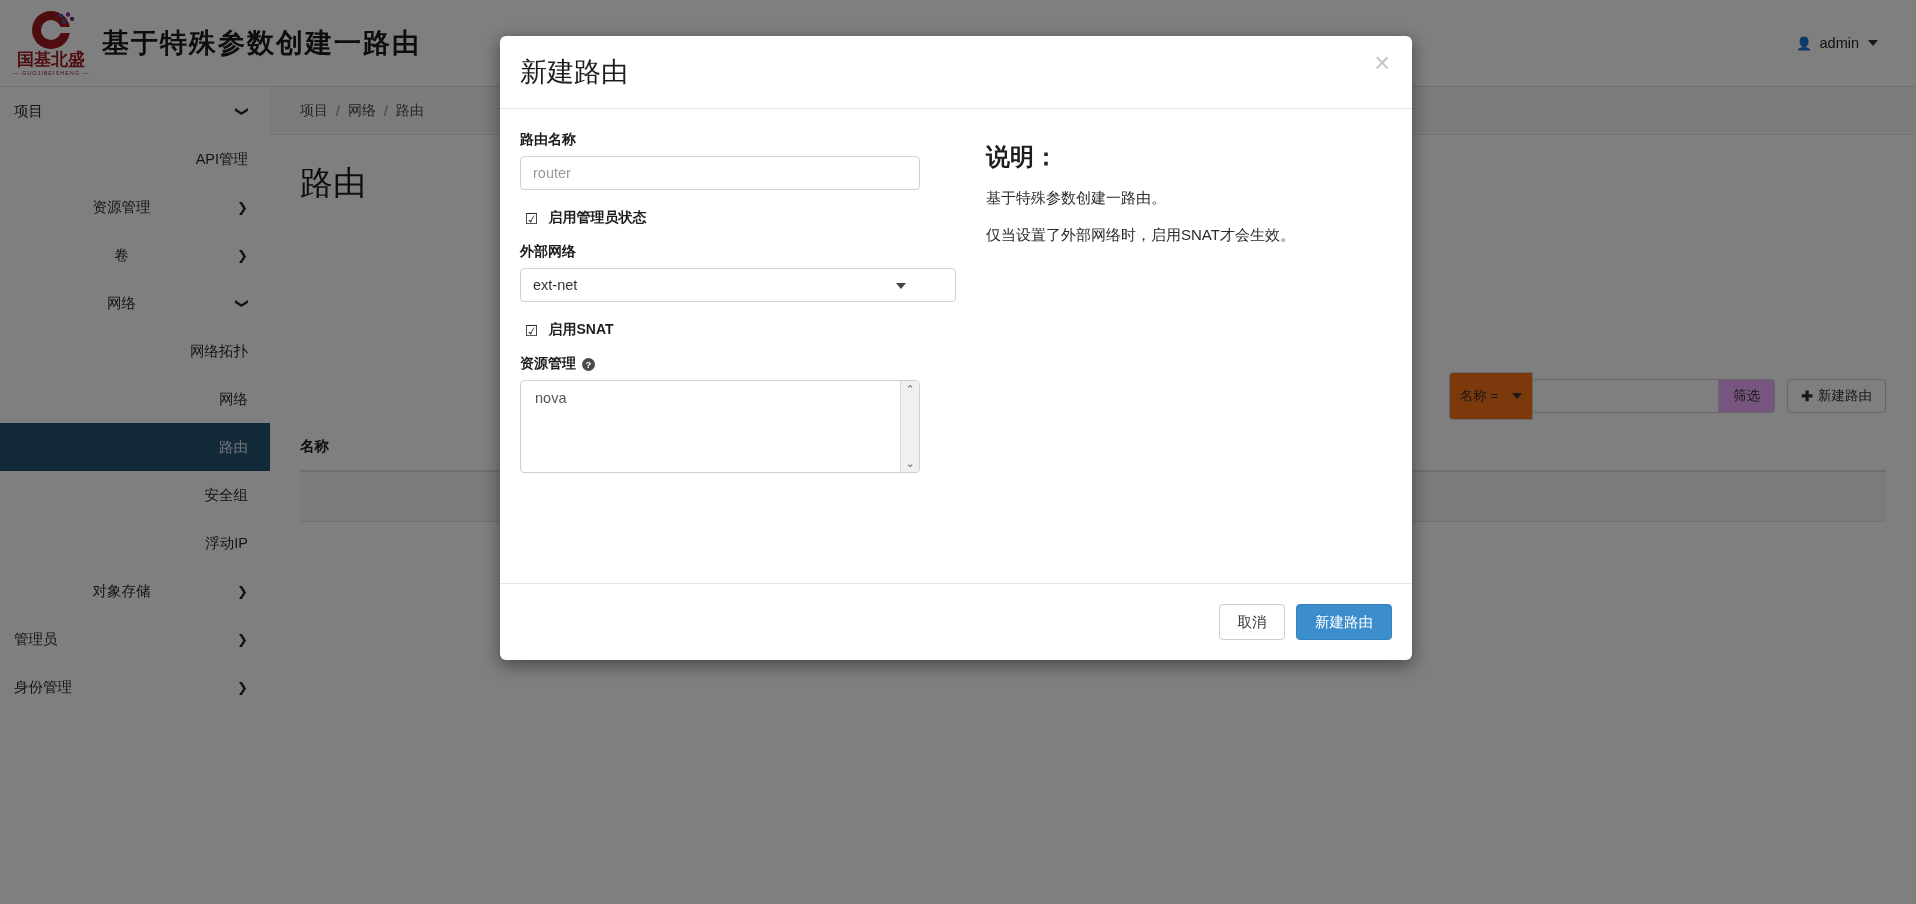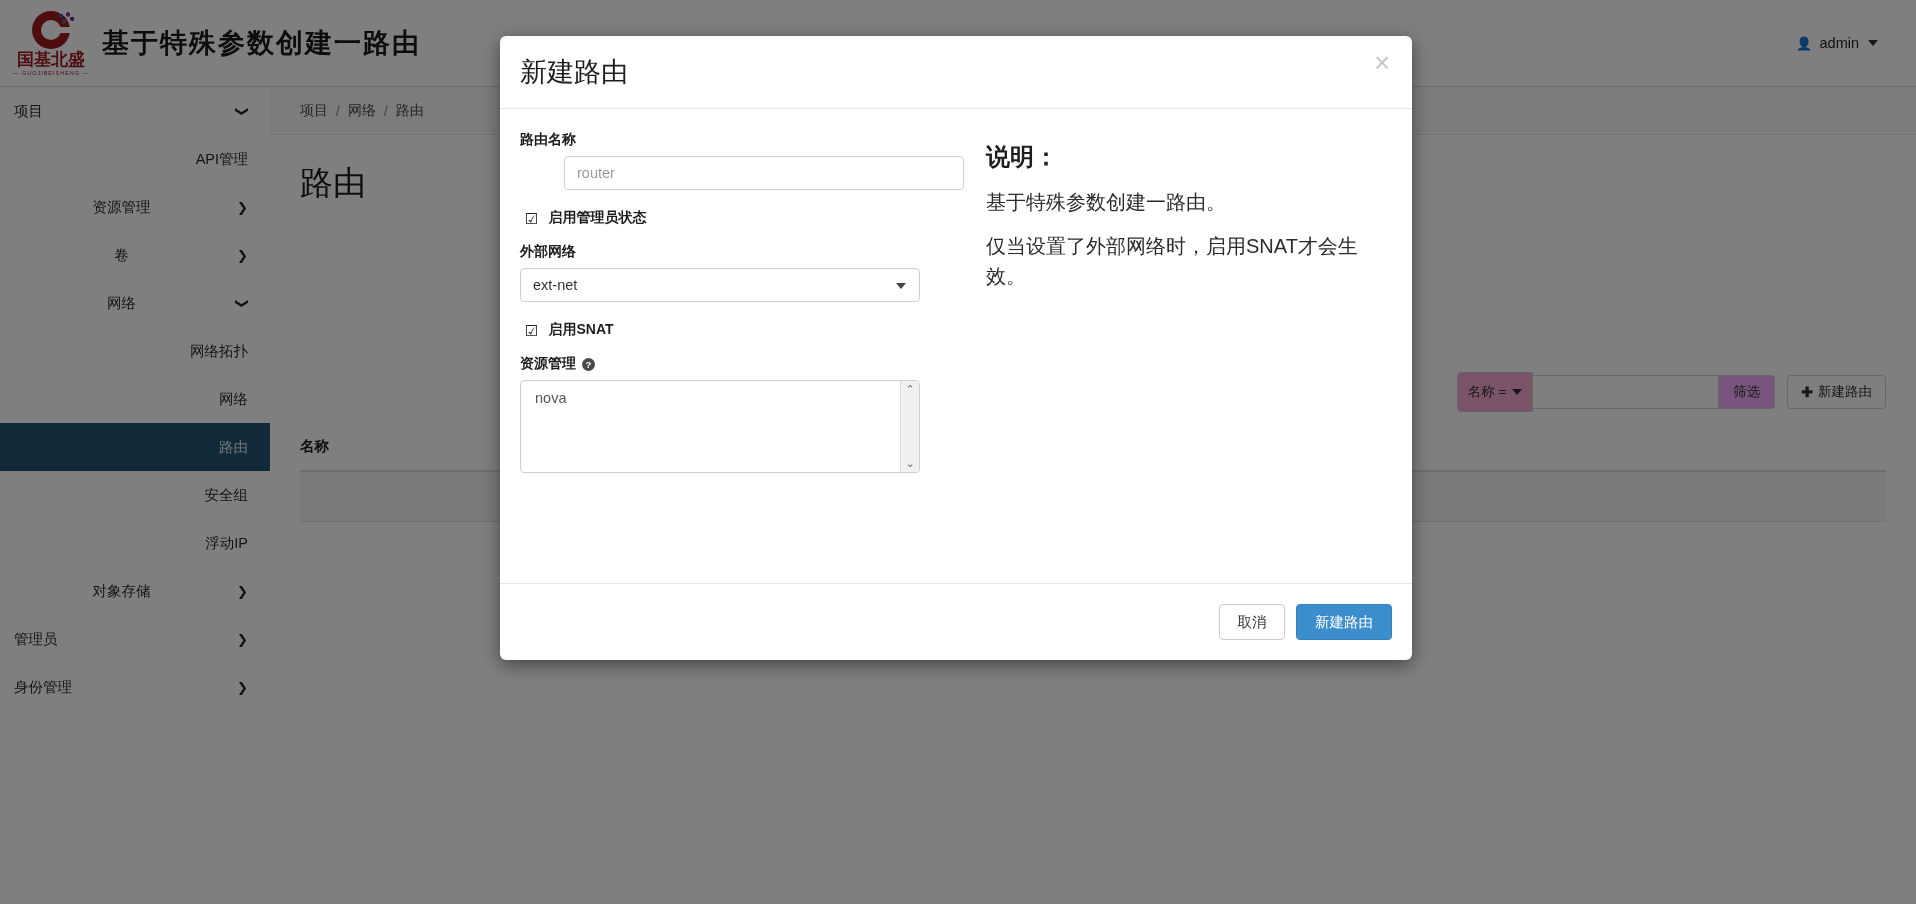--- a/index.html
+++ b/index.html
@@ -108,22 +108,22 @@
   .breadcrumb-bar .sep { margin: 0 8px; color: #8a8a8a; }
   .page-title {
     font-size: 33px; color: #1d1d1d; font-weight: normal;
     margin: 26px 0 0 30px;
   }
   .toolbar {
     position: absolute; top: 285px; right: 30px;
     display: flex; align-items: center; gap: 0;
   }
   .filter-sel {
-    height: 40px; border: 1px solid #cfcfcf; border-radius: 4px 0 0 4px;
-    background: #f9a8d4; display: flex; align-items: center; gap: 4px;
+    height: 48px; border: 1px solid #cfcfcf; border-radius: 4px 0 0 4px;
+    background: #f97316; display: flex; align-items: center; gap: 12px;
     padding: 0 10px; font-size: 13.5px; color: #333; white-space: nowrap;
   }
   .filter-input {
     height: 34px; width: 186px; border: 1px solid #cfcfcf; border-left: none;
     background: #fff; border-radius: 0;
   }
   .btn-plain {
     height: 34px; border: 1px solid #cfcfcf; background: #f0abfc;
     font-size: 13.5px; color: #333; padding: 0 14px;
     border-radius: 0 4px 4px 0; border-left: none; cursor: pointer;
@@ -175,33 +175,32 @@
   .desc-col { flex: 1; padding-left: 36px; padding-top: 10px; }
 
   .field-label {
     font-size: 14px; font-weight: bold; color: #1d1d1d;
     margin-bottom: 7px; display: flex; align-items: center; gap: 6px;
   }
   .text-input {
     width: 400px; height: 34px; border: 1px solid #cfcfcf; border-radius: 4px;
     padding: 0 12px; font-size: 14.5px; color: #333; background: #fff;
     font-family: "Liberation Sans", sans-serif;
-    margin-left: 44px;
   }
   .text-input::placeholder { color: #9a9a9a; }
   .check-row {
     display: flex; align-items: center; gap: 10px;
     margin: 19px 0 16px 5px; font-size: 14px; font-weight: bold; color: #1d1d1d;
   }
   .check-box {
     font-size: 15px; line-height: 1; color: #222;
   }
   .select-wrap { position: relative; width: 400px; }
   .select-box {
-    width: 400px; height: 34px; border: 1px solid #cfcfcf; border-radius: 4px;
+    width: 436px; height: 34px; border: 1px solid #cfcfcf; border-radius: 4px;
     padding: 0 12px; font-size: 14.5px; color: #333; background: #fff;
     display: flex; align-items: center;
   }
   .select-caret {
     position: absolute; right: 14px; top: 15px;
     width: 0; height: 0; border-left: 5px solid transparent;
     border-right: 5px solid transparent; border-top: 6px solid #444;
   }
   .listbox {
     width: 400px; height: 93px; border: 1px solid #cfcfcf; border-radius: 4px;
@@ -218,21 +217,21 @@
   }
   .lb-arrow { font-size: 11px; color: #6b6b6b; line-height: 1; }
   .help-icon {
     display: inline-flex; align-items: center; justify-content: center;
     width: 13px; height: 13px; border-radius: 50%;
     background: #4a4a4a; color: #fff; font-size: 9.5px; font-weight: bold;
     font-family: "Liberation Sans", sans-serif;
   }
 
   .desc-title { font-size: 24px; color: #1d1d1d; margin: 0 0 14px 0; font-weight: bold; }
-  .desc-p { font-size: 20px; color: #2b2b2b; margin: 0 0 14px 0; line-height: 1.5; }
+  .desc-p { font-size: 15px; color: #2b2b2b; margin: 0 0 14px 0; line-height: 1.5; }
 
   .modal-footer {
     height: 77px; border-top: 1px solid #e5e5e5;
     display: flex; align-items: center; justify-content: flex-end;
     padding-right: 20px; gap: 11px;
   }
   .btn-cancel {
     height: 36px; min-width: 66px; background: #fff; border: 1px solid #ccc;
     border-radius: 4px; font-size: 14.5px; color: #333; cursor: pointer;
     font-family: "Liberation Sans", sans-serif;

